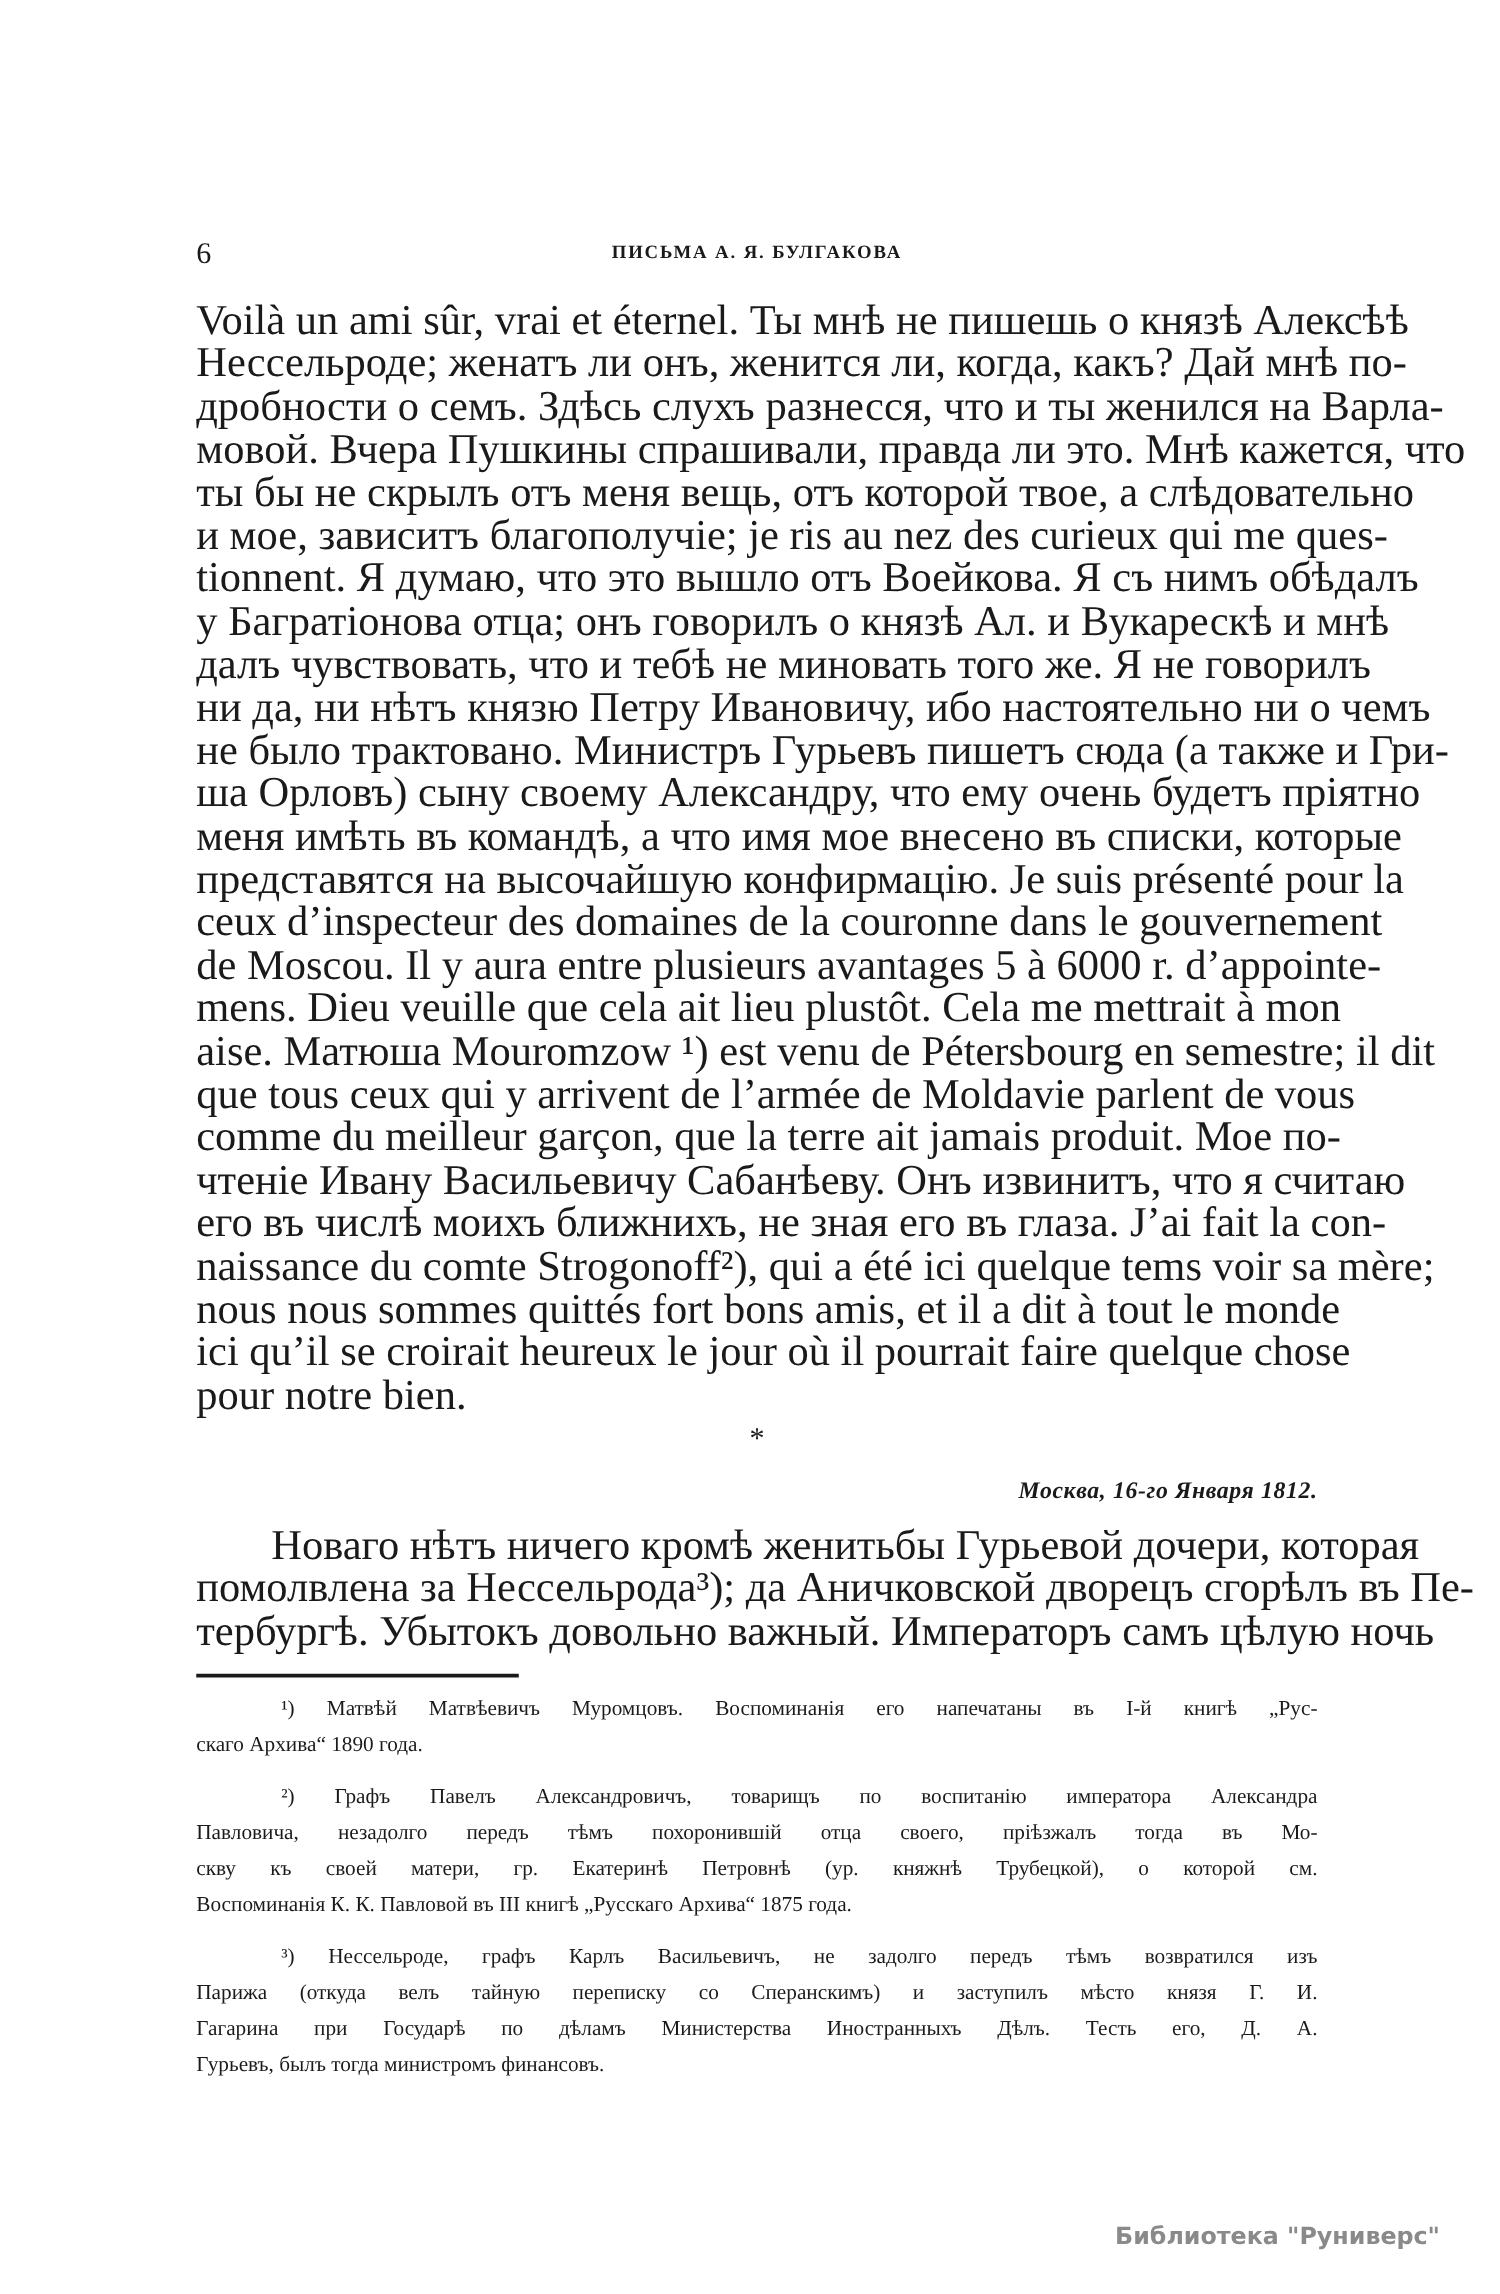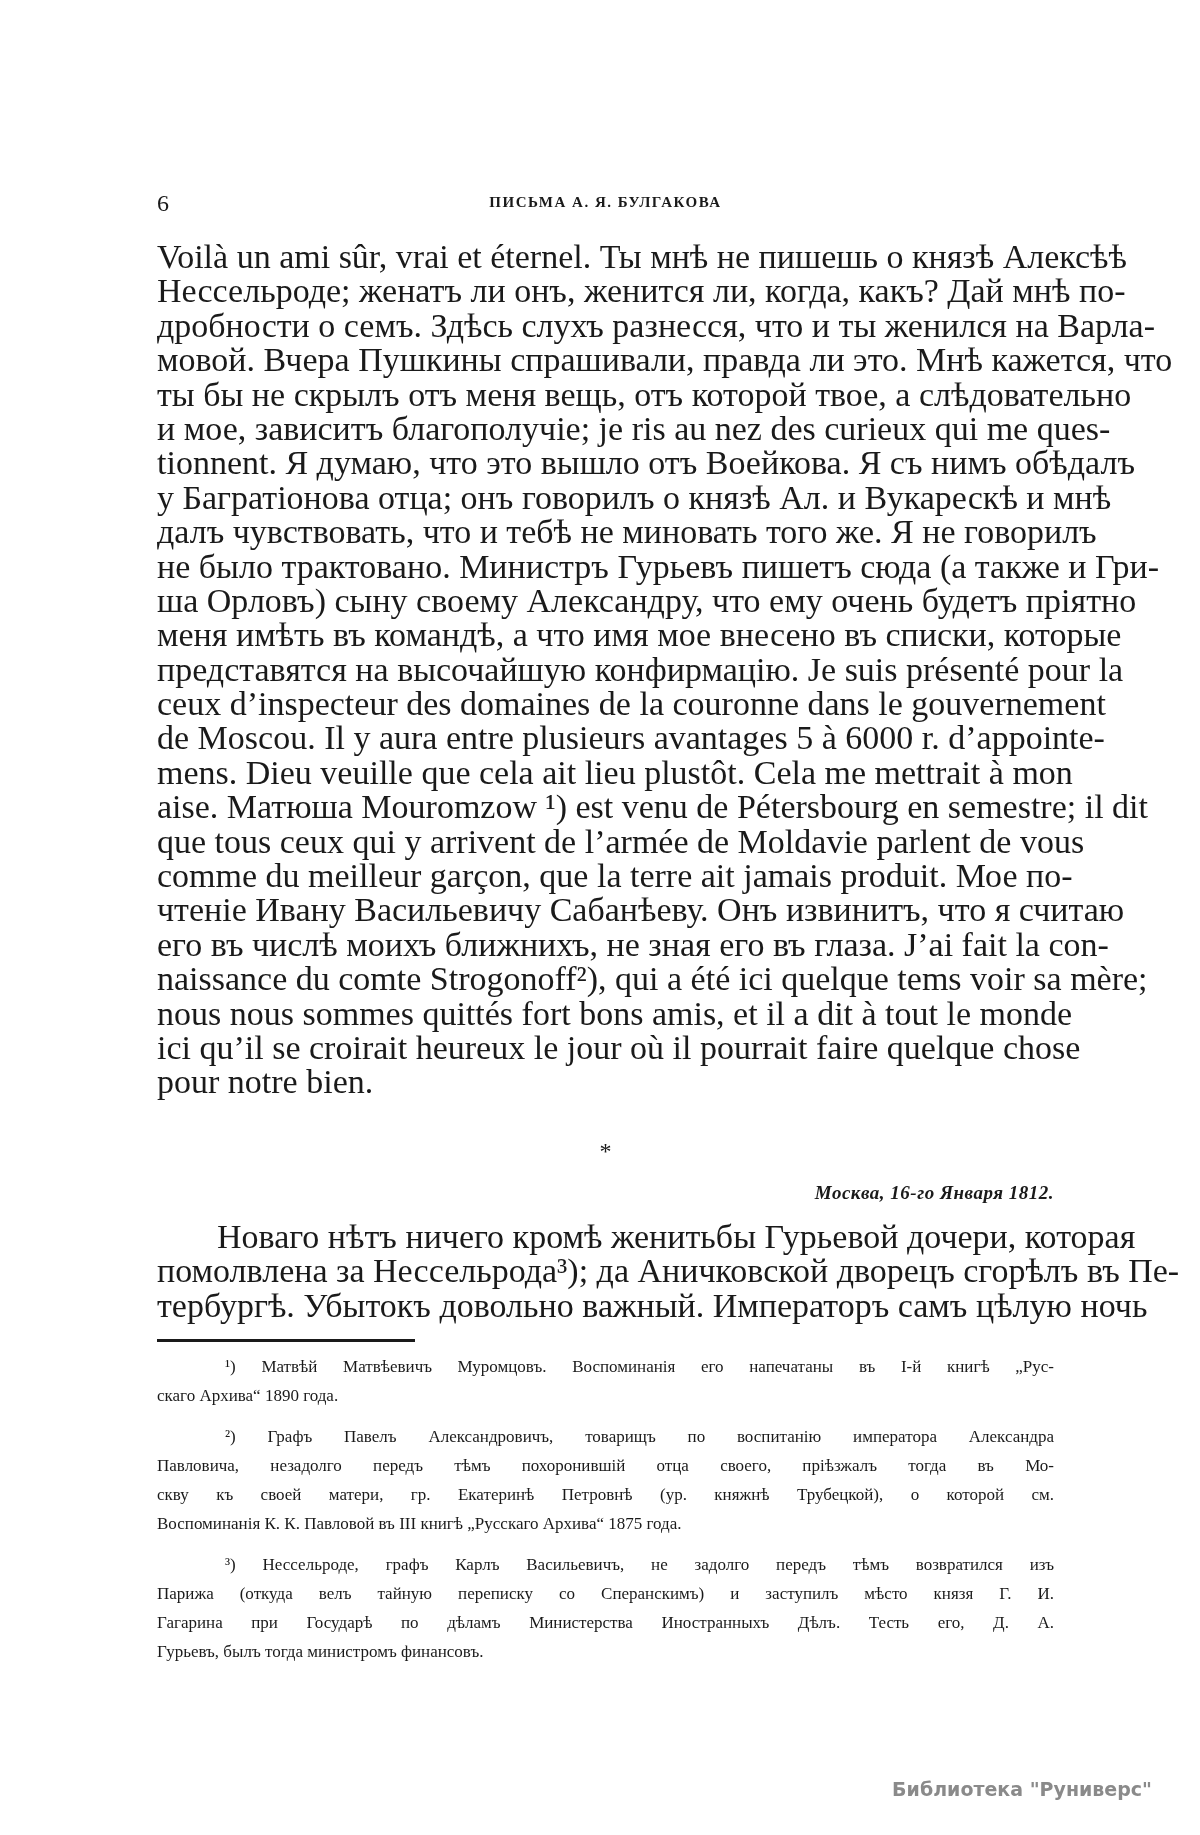--- a/index.html
+++ b/index.html
@@ -40,20 +40,21 @@
   <div class="body-text" id="body1">
       <div class="line">Voilà un ami sûr, vrai et éternel. Ты мнѣ не пишешь о князѣ Алексѣѣ</div>
       <div class="line">Нессельроде; женатъ ли онъ, женится ли, когда, какъ? Дай мнѣ по-</div>
       <div class="line">дробности о семъ. Здѣсь слухъ разнесся, что и ты женился на Варла-</div>
       <div class="line">мовой. Вчера Пушкины спрашивали, правда ли это. Мнѣ кажется, что</div>
       <div class="line">ты бы не скрылъ отъ меня вещь, отъ которой твое, а слѣдовательно</div>
       <div class="line">и мое, зависитъ благополучіе; je ris au nez des curieux qui me ques-</div>
       <div class="line">tionnent. Я думаю, что это вышло отъ Воейкова. Я съ нимъ обѣдалъ</div>
       <div class="line">у Багратіонова отца; онъ говорилъ о князѣ Ал. и Вукарескѣ и мнѣ</div>
       <div class="line">далъ чувствовать, что и тебѣ не миновать того же. Я не говорилъ</div>
+      <div class="line">ни да, ни нѣтъ князю Петру Ивановичу, ибо настоятельно ни о чемъ</div>
       <div class="line">не было трактовано. Министръ Гурьевъ пишетъ сюда (а также и Гри-</div>
       <div class="line">ша Орловъ) сыну своему Александру, что ему очень будетъ пріятно</div>
       <div class="line">меня имѣть въ командѣ, а что имя мое внесено въ списки, которые</div>
       <div class="line">представятся на высочайшую конфирмацію. Je suis présenté pour la</div>
       <div class="line">ceux d’inspecteur des domaines de la couronne dans le gouvernement</div>
       <div class="line">de Moscou. Il y aura entre plusieurs avantages 5 à 6000 r. d’appointe-</div>
       <div class="line">mens. Dieu veuille que cela ait lieu plustôt. Cela me mettrait à mon</div>
       <div class="line">aise. Матюша Mouromzow ¹) est venu de Pétersbourg en semestre; il dit</div>
       <div class="line">que tous ceux qui y arrivent de l’armée de Moldavie parlent de vous</div>
       <div class="line">comme du meilleur garçon, que la terre ait jamais produit. Мое по-</div>

